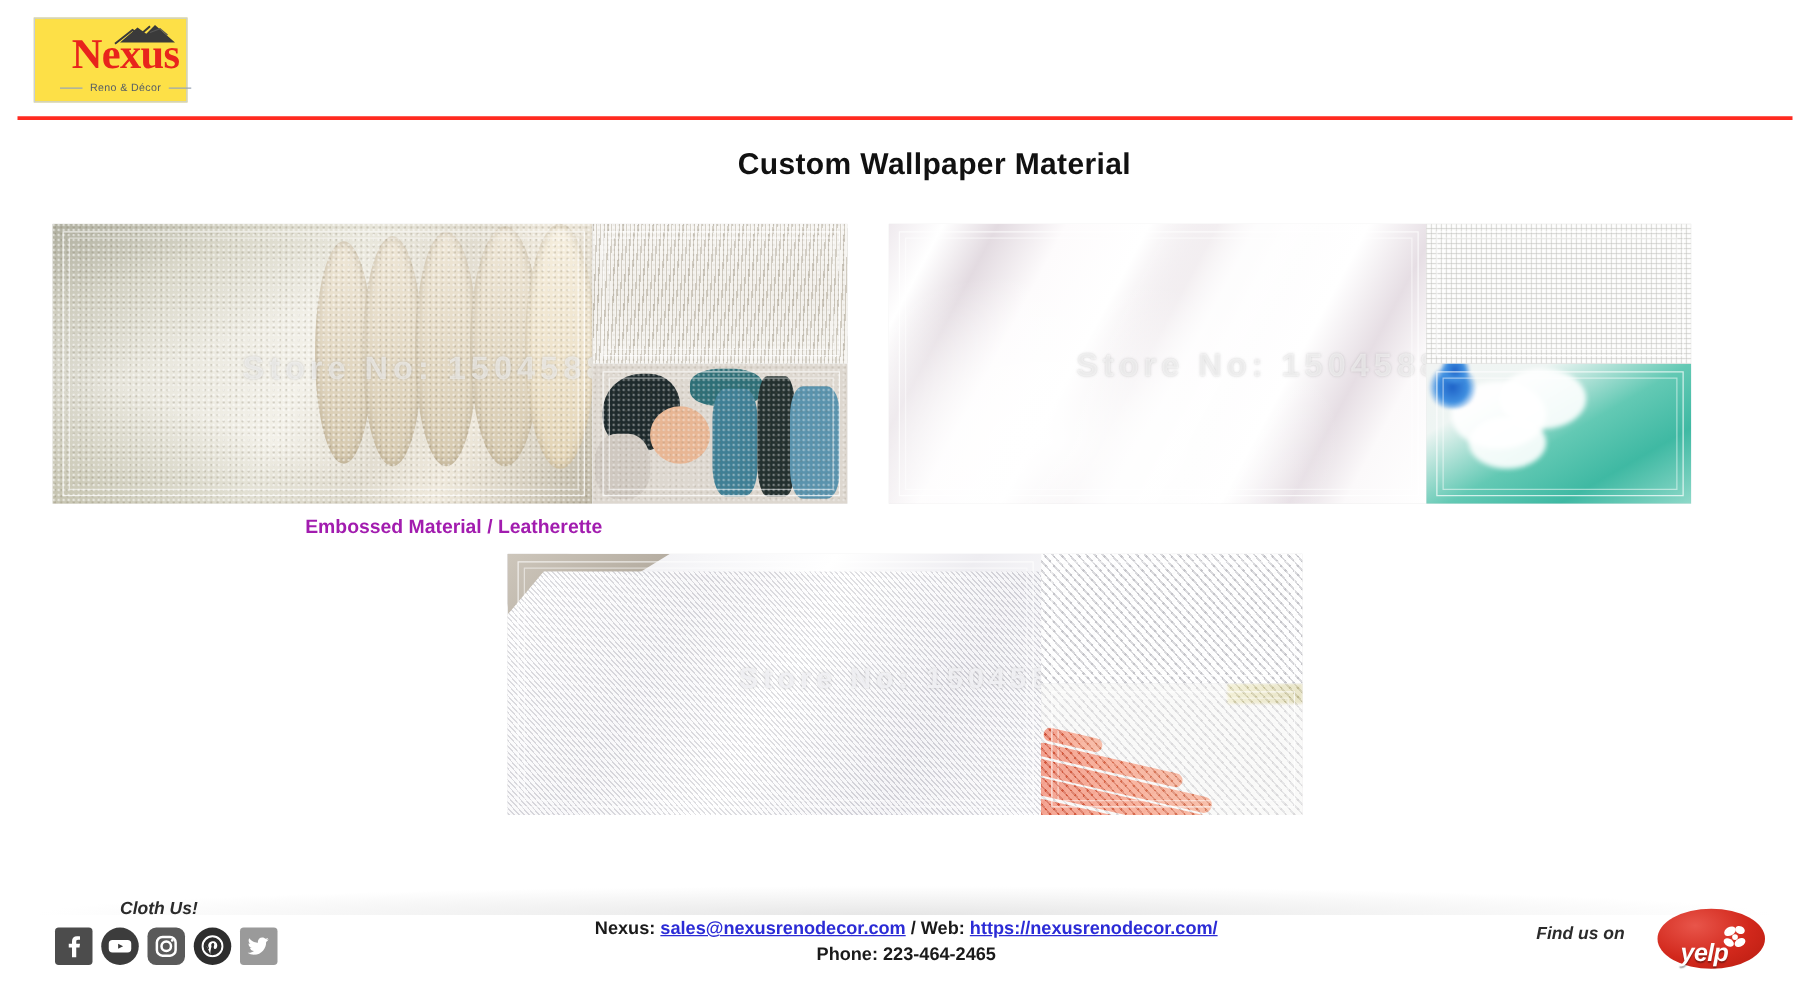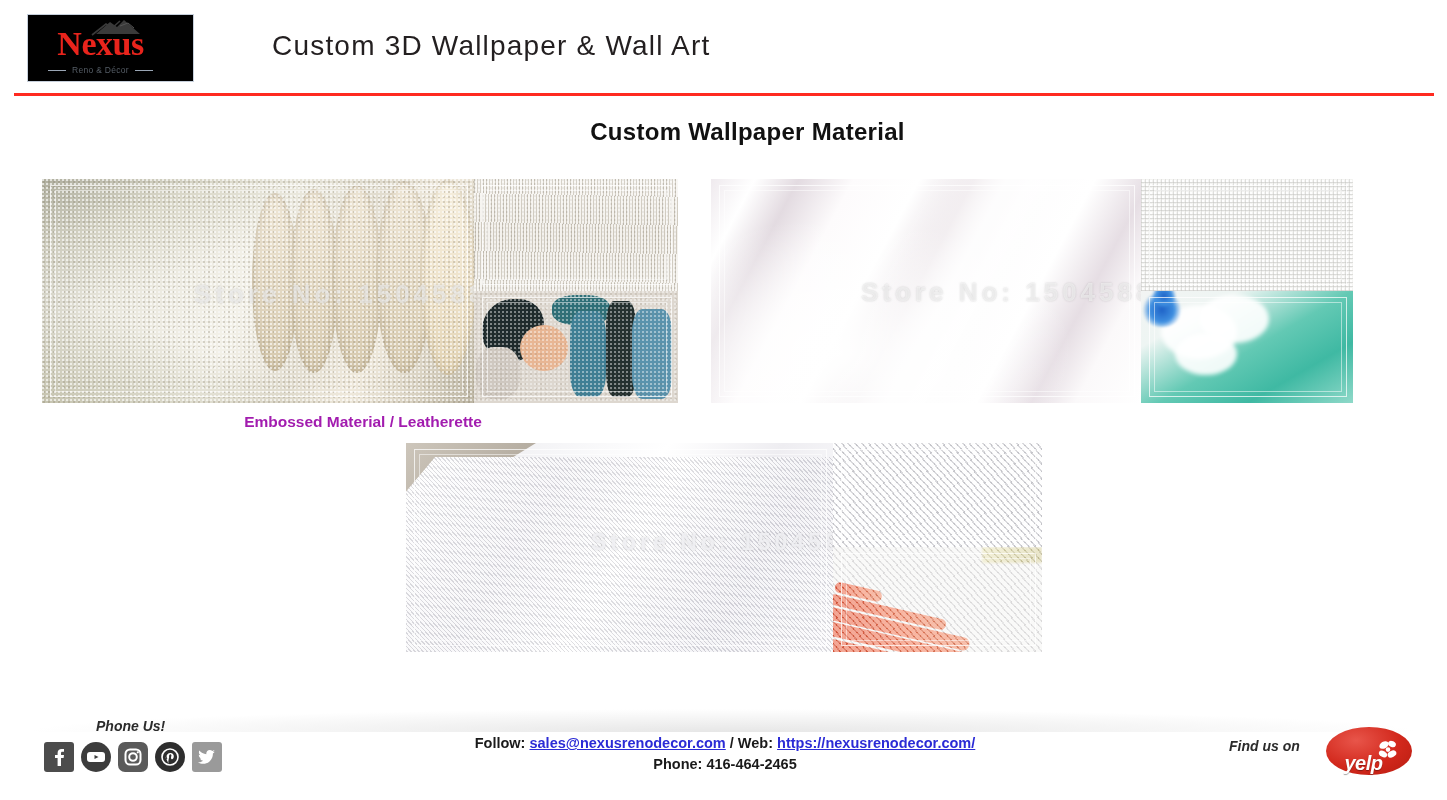--- a/index.html
+++ b/index.html
@@ -9,23 +9,23 @@
     background: #ffffff;
     font-family: "Liberation Sans", sans-serif;
     overflow: hidden;
   }
   .page { position: relative; width: 1447px; height: 800px; background: #fff; }
 
   
   .header { position: absolute; left: 0; top: 0; width: 1447px; height: 96px; }
   .logo-box {
     position: absolute; left: 27px; top: 14px;
-    width: 167px; height: 68px;
+    width: 123px; height: 68px;
     border: 1px solid #c6cfdb;
-    background: #000000;
+    background: #fde047;
     display: flex; flex-direction: column;
     align-items: center; justify-content: flex-start;
   }
   .logo-mark { position: absolute; left: 62px; top: 2px; width: 56px; height: 20px; }
   .logo-word {
     position: absolute; left: 0; top: 10px; width: 145px;
     text-align: center;
     font-family: "Liberation Serif", serif;
     font-weight: bold; font-size: 34px; line-height: 38px;
     color: #e8241c; letter-spacing: -0.5px;
@@ -272,21 +272,20 @@
         <path d="M30 9 L38 6 L44 11" stroke="#555" stroke-width="1" fill="none"></path>
       </svg>
       <div class="logo-word">Nexus</div>
       <div class="logo-sub-wrap">
         <span class="logo-rule"></span>
         <span class="logo-sub">Reno &amp; Décor</span>
         <span class="logo-rule"></span>
       </div>
     </div>
 
-    <div class="header-title">Custom 3D Wallpaper &amp; Wall Art</div>
     <div class="header-rule"></div>
   </div>
 
   <div class="section-title">Custom Wallpaper Material</div>
 
   <div class="group" id="grp-embossed">
     <div class="group-images">
 
       <div class="pane pane-roll">
         <div class="roll-bg"></div>
@@ -389,21 +388,21 @@
         </div>
       </div>
 
     </div>
   </div>
 
   <div class="footer">
     <div class="footer-sheen"></div>
   </div>
 
-  <div class="follow-label">Phone Us!</div>
+  <div class="follow-label">Cloth Us!</div>
 
   <div class="social-row">
     <div class="social-btn s-fb">
       <svg width="14" height="18" viewBox="0 0 14 18">
           <path d="M9 18V10h2.6l.4-3H9V5.3c0-.9.2-1.5 1.5-1.5H12V1.1C11.7 1.1 10.7 1 9.6 1 7.2 1 5.6 2.4 5.6 5V7H3v3h2.6v8z" fill="#fff"></path>
         </svg>
     </div>
     <div class="social-btn s-yt">
       <svg width="20" height="14" viewBox="0 0 20 14">
           <rect x="1" y="2" width="18" height="10" rx="3" fill="#fff"></rect>
@@ -425,29 +424,29 @@
     </div>
     <div class="social-btn s-tw">
       <svg width="18" height="16" viewBox="0 0 18 16">
           <path d="M17 2.4c-.6.3-1.3.5-2 .6.7-.4 1.2-1.1 1.5-1.9-.7.4-1.4.7-2.2.9C13.6 1.3 12.7.9 11.7.9c-1.9 0-3.4 1.6-3.4 3.5 0 .3 0 .5.1.8C5.5 5 3 3.6 1.4 1.5c-.3.5-.5 1.1-.5 1.8 0 1.2.6 2.3 1.5 2.9-.6 0-1.1-.2-1.6-.4v.1c0 1.7 1.2 3.1 2.7 3.4-.3.1-.6.1-.9.1-.2 0-.4 0-.6-.1.4 1.4 1.7 2.4 3.2 2.4-1.2.9-2.6 1.5-4.2 1.5H0c1.5 1 3.3 1.6 5.2 1.6 6.3 0 9.7-5.3 9.7-9.8v-.5c.7-.5 1.3-1.1 1.8-1.8z" fill="#fff"></path>
         </svg>
     </div>
   </div>
 
   <div class="contact-block">
     <div>
-      <span>Follow:</span>
+      <span>Nexus:</span>
       <a href="#">sales@nexusrenodecor.com</a>
       <span>/</span>
       <span>Web:</span>
       <a href="#">https://nexusrenodecor.com/</a>
     </div>
     <div>
       <span>Phone:</span>
-      <span>416-464-2465</span>
+      <span>223-464-2465</span>
     </div>
   </div>
 
   <div class="find-us">Find us on</div>
   <div class="yelp-badge">
     <span class="yelp-word">yelp</span>
     <svg class="yelp-burst" viewBox="0 0 22 22">
       <g fill="#ffffff">
         <ellipse cx="7" cy="6" rx="5" ry="3.4" transform="rotate(-30 7 6)"></ellipse>
         <ellipse cx="15" cy="5" rx="4" ry="3" transform="rotate(25 15 5)"></ellipse>

